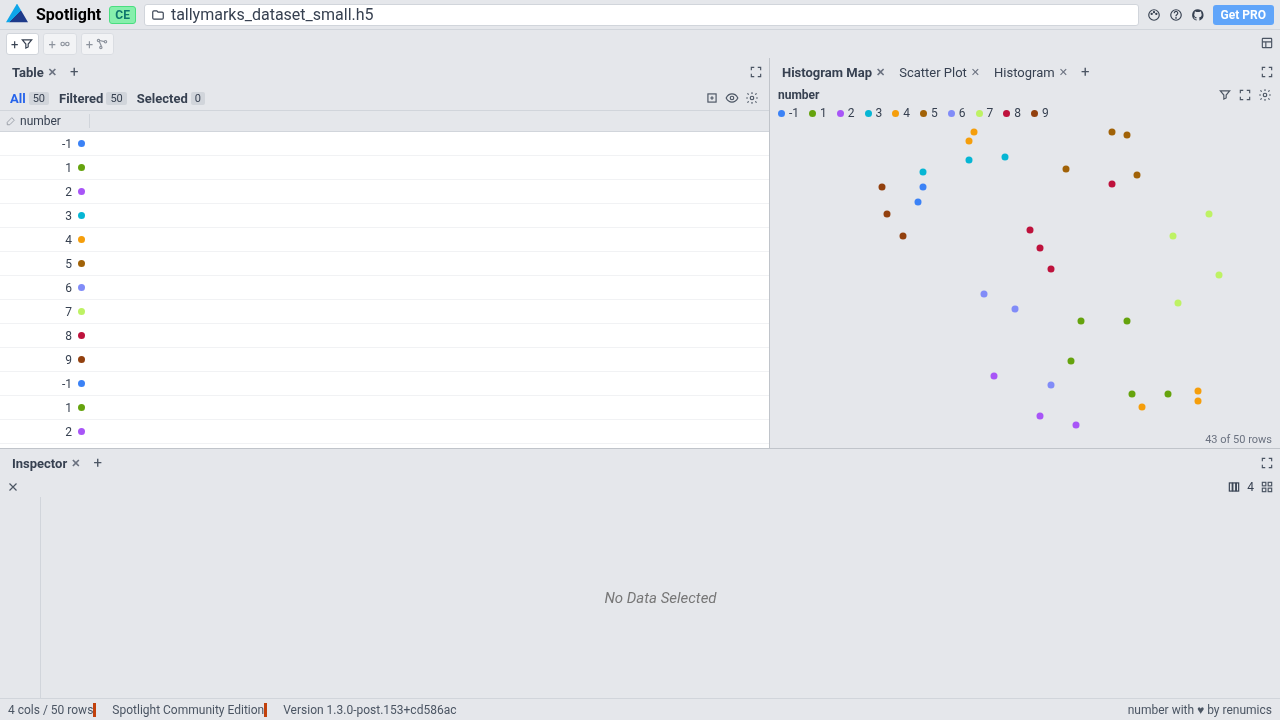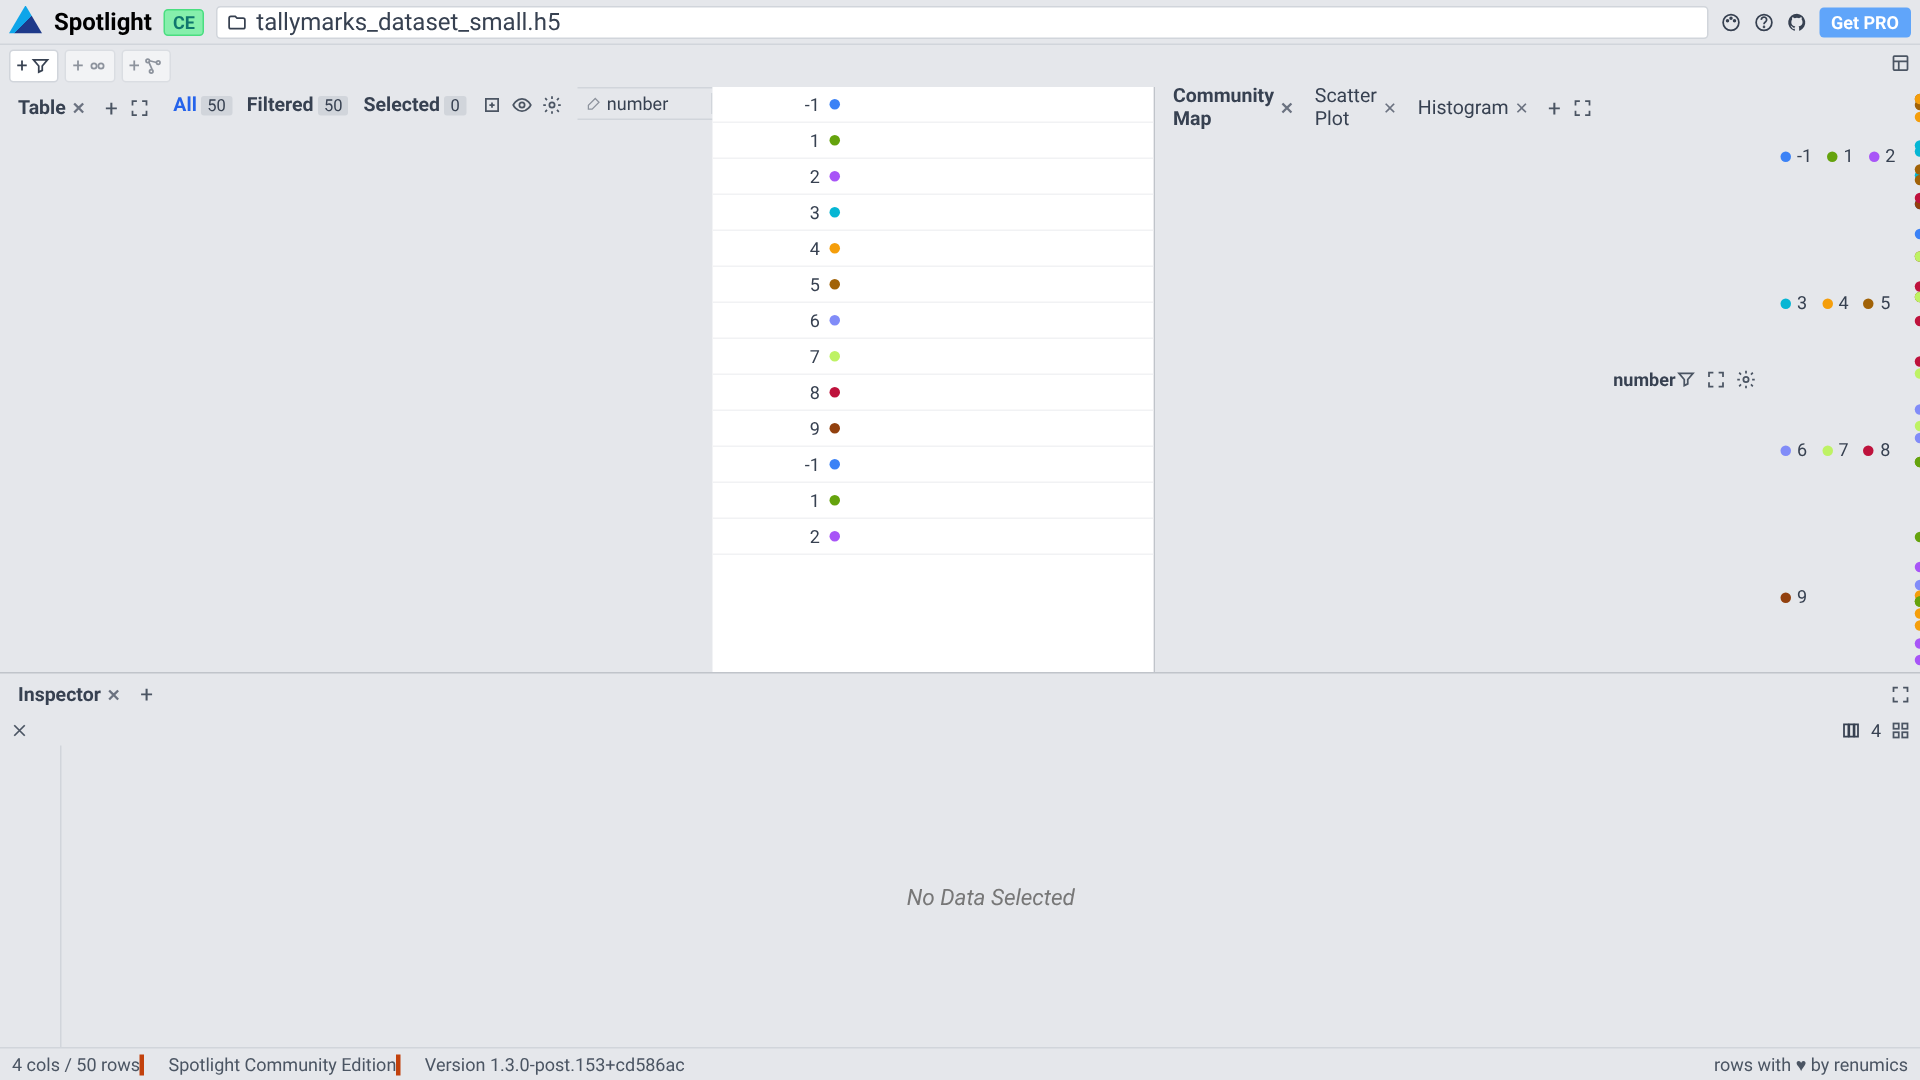--- a/index.html
+++ b/index.html
@@ -18,21 +18,21 @@
   
   .toolbar { height: 28px; background: #e5e7eb; display: flex; align-items: center; padding: 0 6px; gap: 4px; }
   .tool-btn { background: #fff; border: 1px solid #d1d5db; border-radius: 3px; height: 22px; min-width: 28px; display: inline-flex; align-items: center; justify-content: center; gap: 2px; padding: 0 4px; cursor: pointer; }
   .tool-btn.disabled { opacity: 0.5; cursor: default; }
   .toolbar-right { margin-left: auto; }
   
   
   .main { flex: 1; display: flex; gap: 0; min-height: 0; }
   
   
-  .panel { display: flex; flex-direction: row; background: #e5e7eb; }
+  .panel { display: flex; flex-direction: column; background: #e5e7eb; }
   .panel.left { width: 770px; border-right: 1px solid #c0c4ca; }
   .panel.right { flex: 1; }
   
   .tabs { height: 28px; display: flex; align-items: center; padding: 0 6px; gap: 2px; }
   .tab { padding: 4px 6px; font-size: 13px; display: flex; align-items: center; gap: 4px; cursor: pointer; }
   .tab.active { font-weight: bold; }
   .tab .close-x { font-size: 11px; color: #6b7280; }
   .tab-add { padding: 2px 5px; font-size: 15px; cursor: pointer; color: #4b5563; }
   .tabs-right { margin-left: auto; display: flex; gap: 6px; align-items: center; }
   .icon-btn { width: 16px; height: 16px; display: inline-flex; align-items: center; justify-content: center; cursor: pointer; color: #4b5563; }
@@ -274,21 +274,21 @@
           <div class="cell-dot">
             <span class="dot" style="background:#a855f7"></span>
           </div>
         </div>
       </div>
   </div>
 
   <div class="panel right">
     <div class="tabs">
       <div class="tab active">
-        <span>Community Map</span>
+        <span>Histogram Map</span>
         <span class="close-x">✕</span>
       </div>
       <div class="tab">
         <span>Scatter Plot</span>
         <span class="close-x">✕</span>
       </div>
       <div class="tab">
         <span>Histogram</span>
         <span class="close-x">✕</span>
       </div>
@@ -387,20 +387,21 @@
         <div class="map-point" style="background: rgb(101, 163, 13); left: 71%; top: 88%;"></div>
         <div class="map-point" style="background: rgb(101, 163, 13); left: 78%; top: 88%;"></div>
         <div class="map-point" style="background: rgb(101, 163, 13); left: 59%; top: 77%;"></div>
         <div class="map-point" style="background: rgb(129, 140, 248); left: 42%; top: 55%;"></div>
         <div class="map-point" style="background: rgb(129, 140, 248); left: 48%; top: 60%;"></div>
         <div class="map-point" style="background: rgb(129, 140, 248); left: 55%; top: 85%;"></div>
         <div class="map-point" style="background: rgb(168, 85, 247); left: 60%; top: 98%;"></div>
         <div class="map-point" style="background: rgb(168, 85, 247); left: 53%; top: 95%;"></div>
         <div class="map-point" style="background: rgb(168, 85, 247); left: 44%; top: 82%;"></div>
       </div>
+    <div class="map-footer">43 of 50 rows</div>
   </div>
 </div>
 
 <div class="inspector">
   <div class="tabs">
     <div class="tab active">
       <span>Inspector</span>
       <span class="close-x">✕</span>
     </div>
     <span class="tab-add">+</span>
@@ -432,14 +433,14 @@
   <div class="inspector-content">
     <div class="inspector-close-col"></div>
     <div class="inspector-empty">No Data Selected</div>
   </div>
 </div>
 
 <div class="statusbar">
   <span class="status-item">4 cols / 50 rows</span>
   <span class="status-item">Spotlight Community Edition</span>
   <span>Version 1.3.0-post.153+cd586ac</span>
-  <span class="statusbar-right">rows with ♥ by renumics</span>
+  <span class="statusbar-right">number with ♥ by renumics</span>
 </div>
 
 </body></html>

